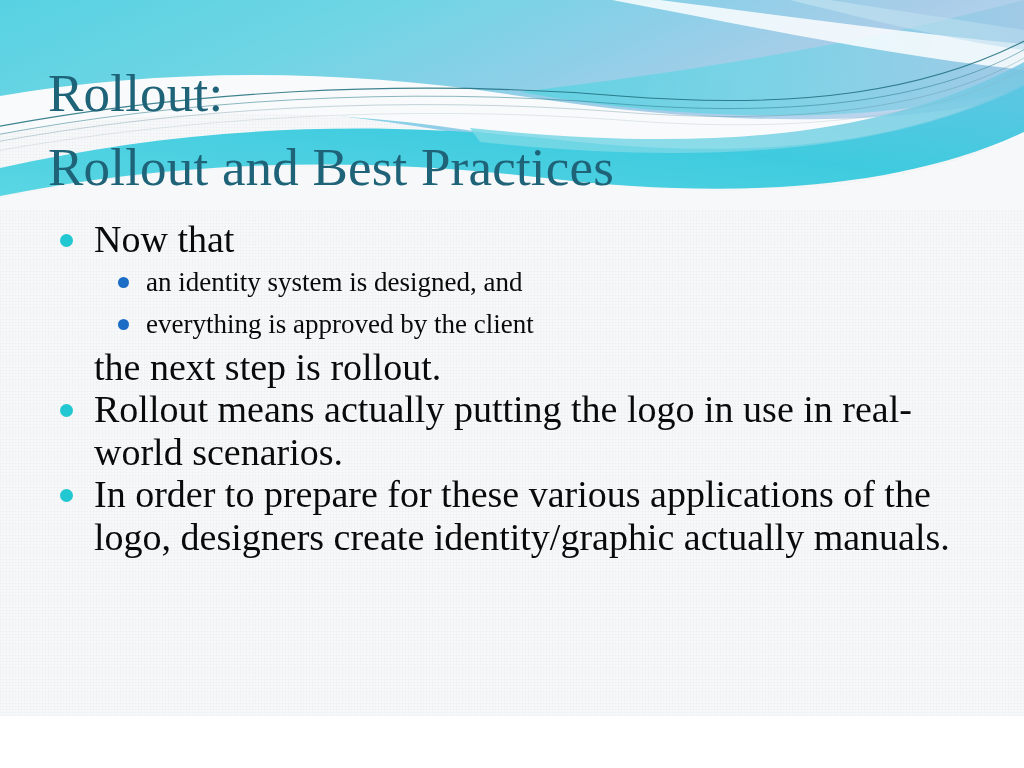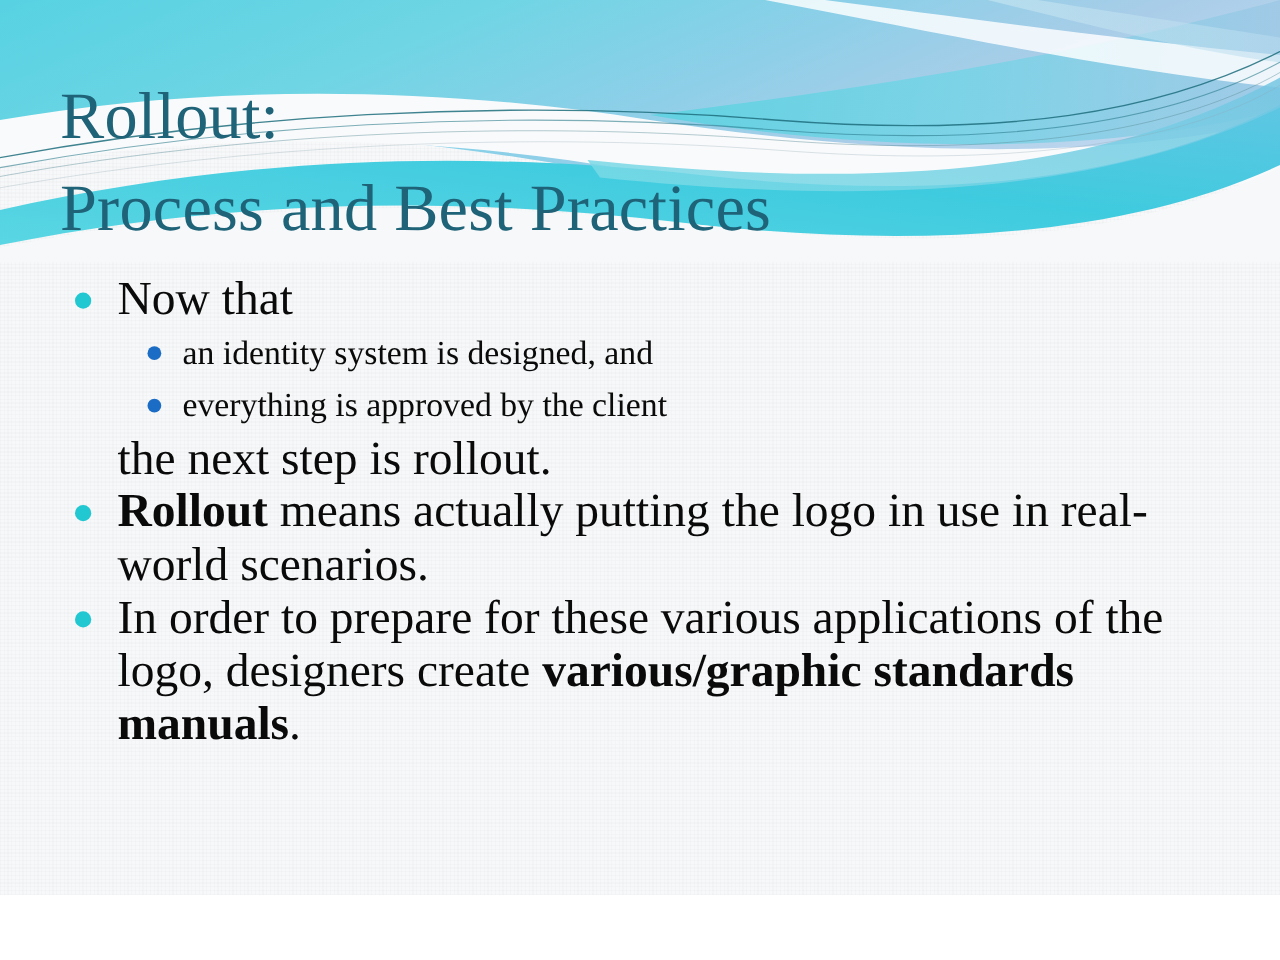--- a/index.html
+++ b/index.html
@@ -108,21 +108,21 @@
     border-radius: 50%;
     background: #1b6cc4;
   }
 
   
   .cont {
     padding-left: 42px;
   }
 
   .txt { display: inline; }
-  .b { font-weight: bold; }
+  .b { font-weight: normal; }
 </style>
 </head>
 <body>
 
 <div id="slide">
 
   <div id="slide-texture"></div>
 
   <svg id="header-art" viewBox="0 0 1024 210" preserveAspectRatio="none">
     <defs>
@@ -186,21 +186,21 @@
 
     <path d="M0,198 C180,162 360,158 560,180
              C760,202 900,192 1024,134
              L1024,210 L0,210 Z" fill="#f7f8f9"></path>
   </svg>
 
   <div id="content-layer">
 
     <div id="title-block">
       <div class="title-line">Rollout:</div>
-      <div class="title-line">Process and Best Practices</div>
+      <div class="title-line">Rollout and Best Practices</div>
     </div>
 
     <div id="body-block">
 
       <div class="para lvl1">
         <span class="bullet"></span>
         <span class="txt">Now that</span>
       </div>
 
 
@@ -216,18 +216,18 @@
 
       <div class="para cont">
         <span class="txt">the next step is rollout.</span>
       </div>
 
       <div class="para lvl1">
         <span class="bullet"></span><span class="txt b">Rollout</span><span class="txt"> means actually putting the logo in use in real-world scenarios.</span>
       </div>
 
       <div class="para lvl1">
-        <span class="bullet"></span><span class="txt">In order to prepare for these various applications of the logo, designers create </span><span class="txt b">various/graphic standards manuals</span><span class="txt">.</span>
+        <span class="bullet"></span><span class="txt">In order to prepare for these various applications of the logo, designers create </span><span class="txt b">identity/graphic actually manuals</span><span class="txt">.</span>
       </div>
 
     </div>
   </div>
 </div>
 
 </body></html>

